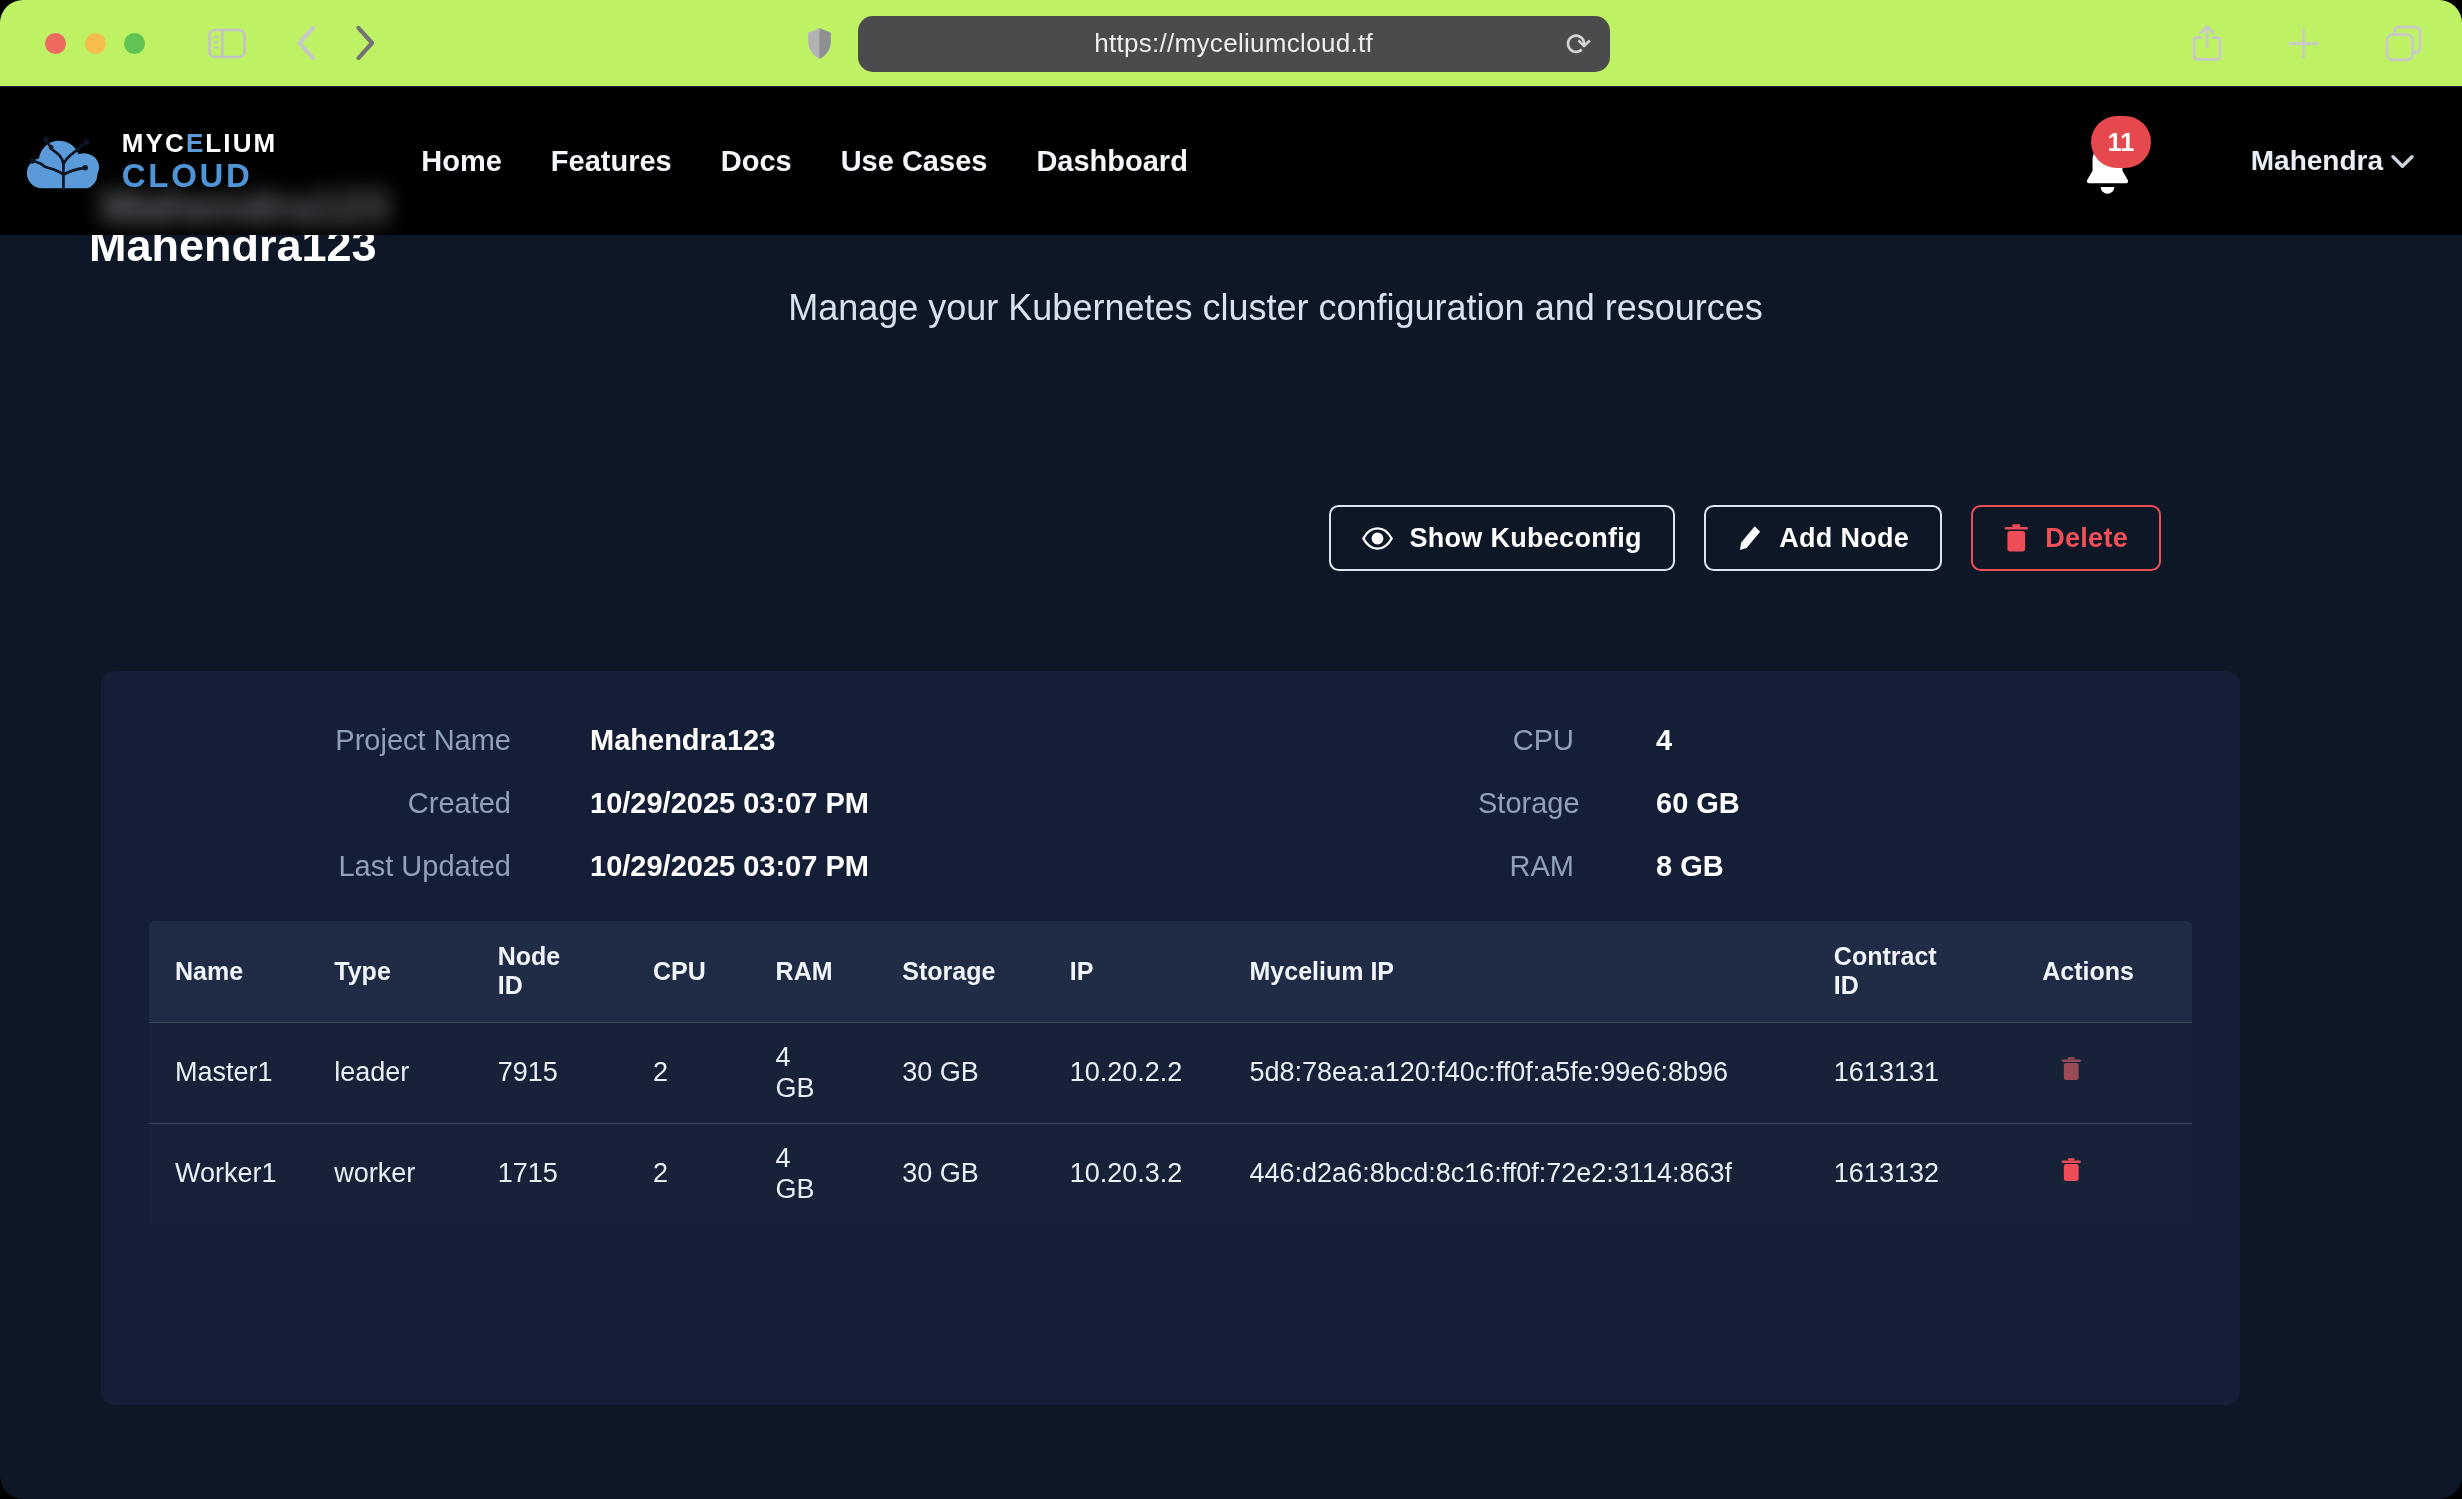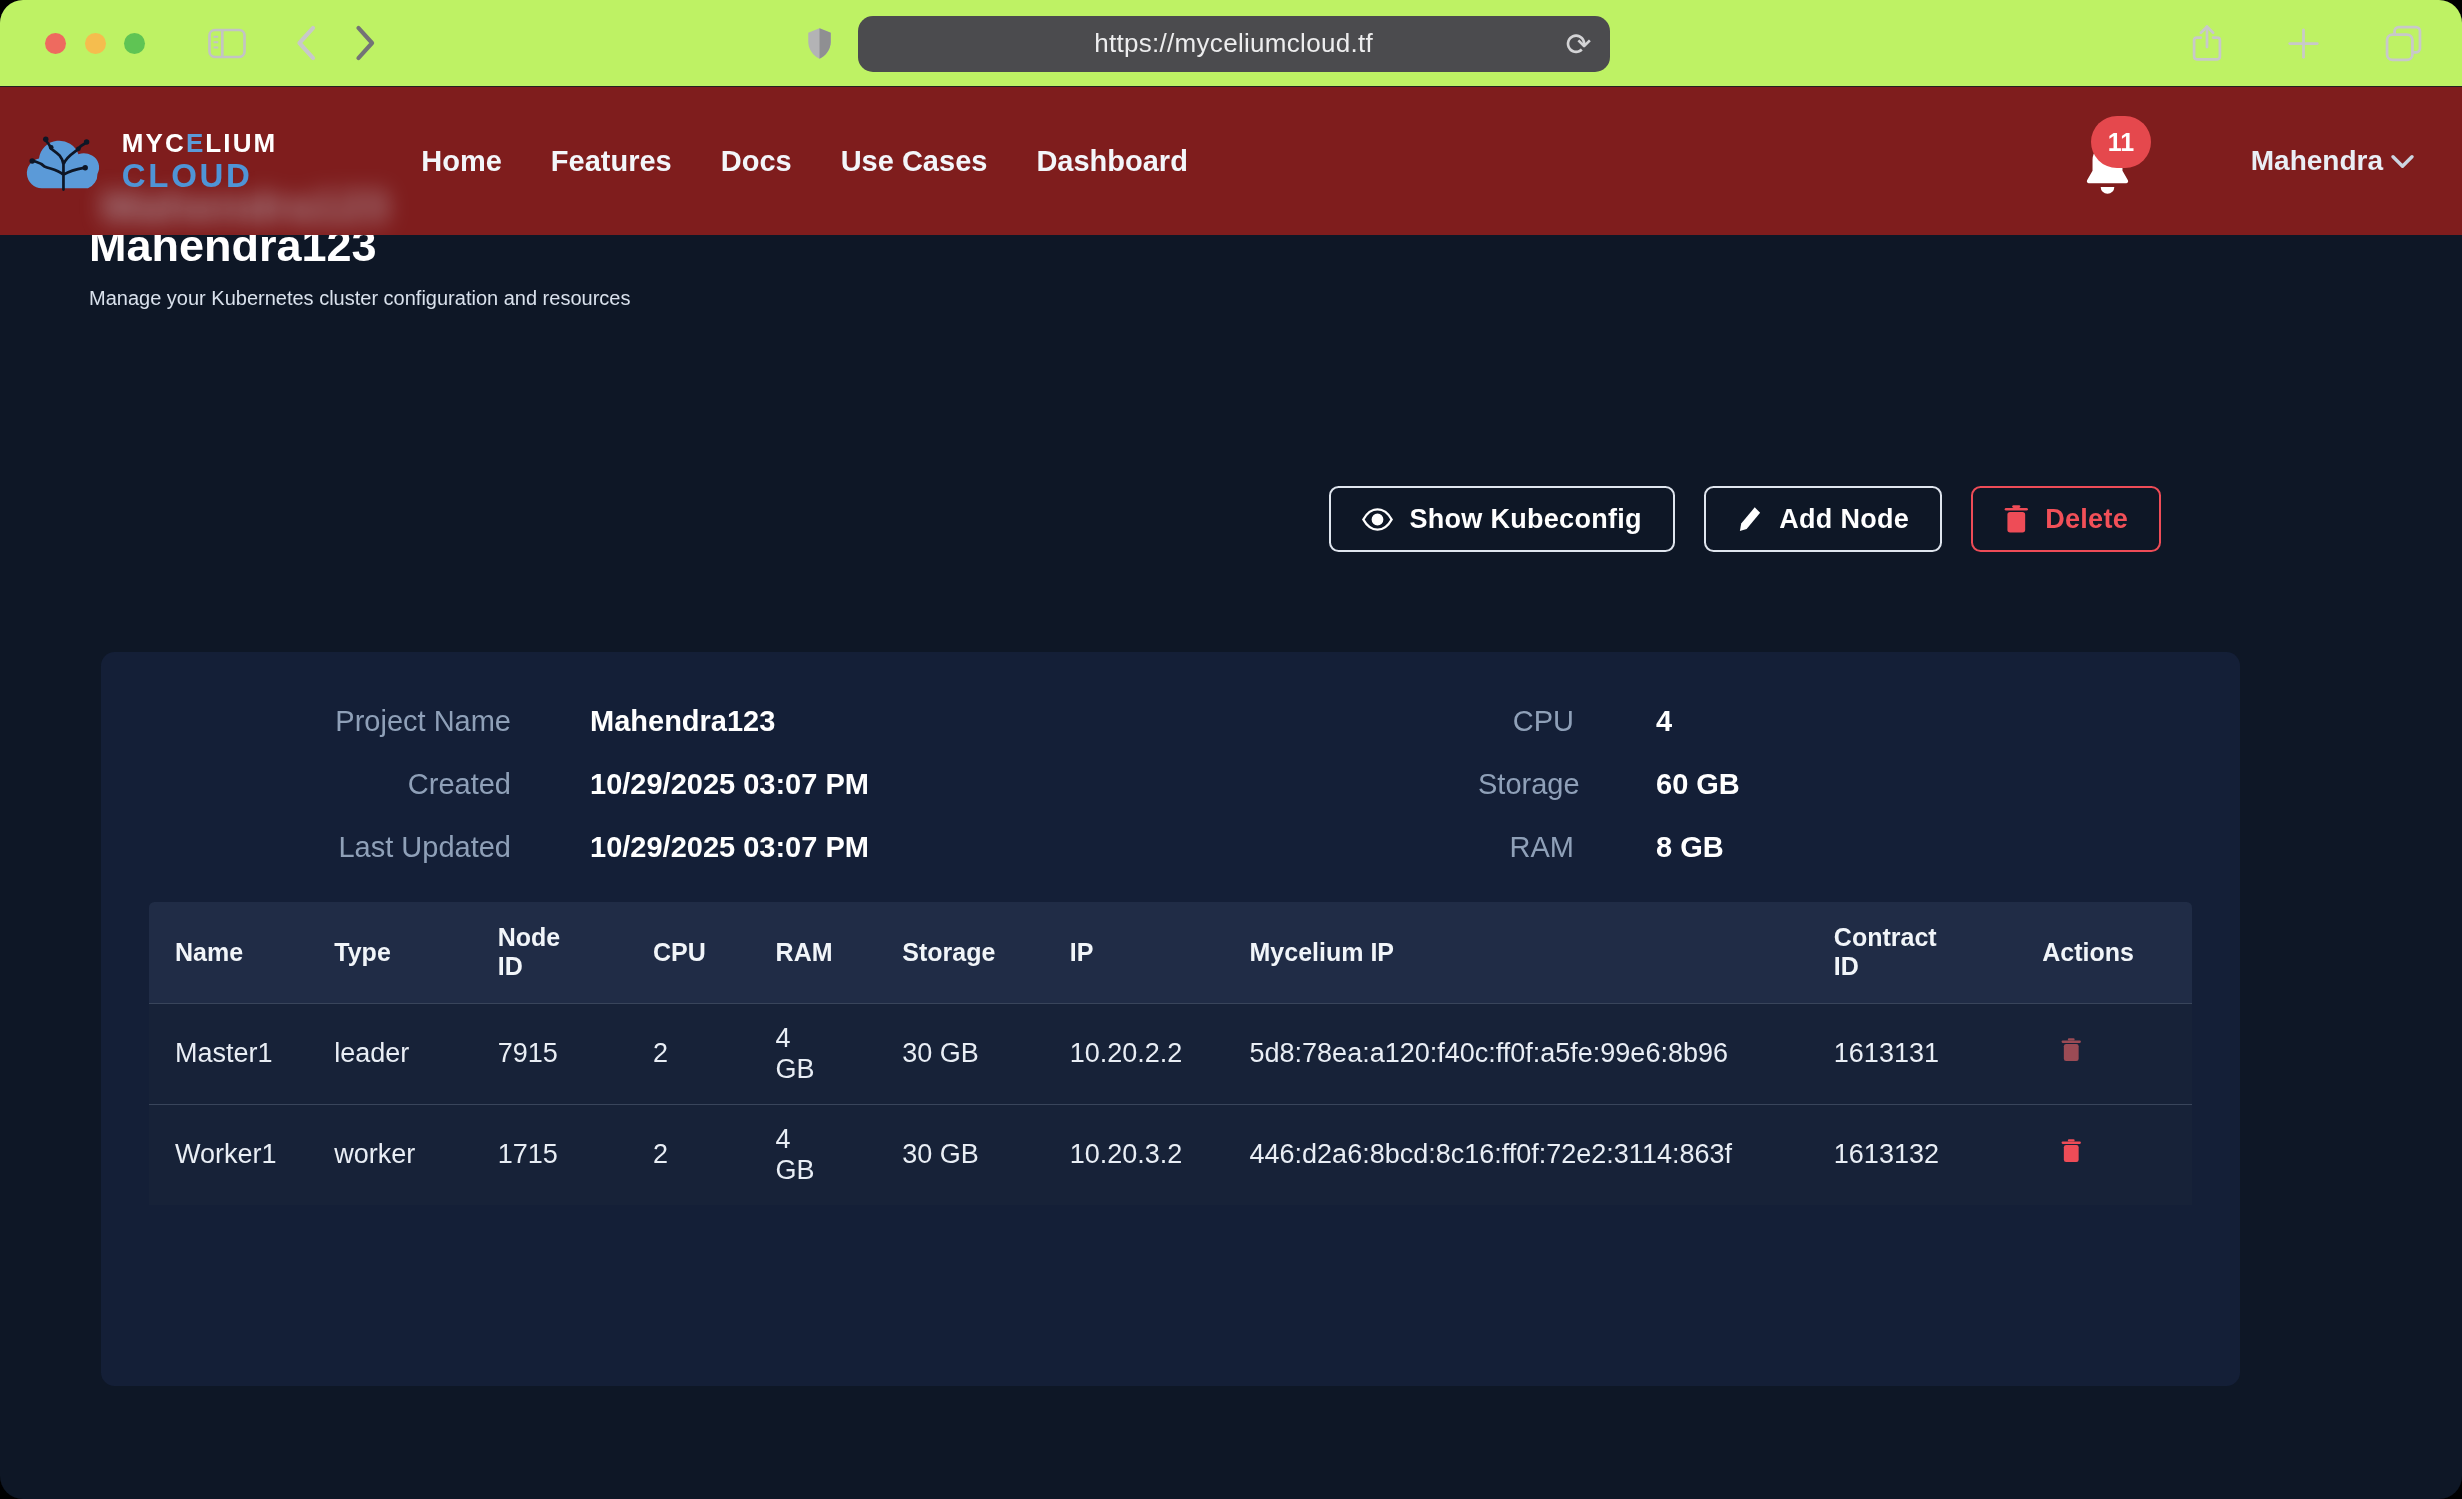--- a/index.html
+++ b/index.html
@@ -17,42 +17,42 @@
   .nav-arrows { display:flex; gap:38px; margin-left:49px; }
   .url-wrap { position:absolute; left:806px; top:0; height:87px; display:flex; align-items:center; gap:24.6px; }
   .url-field { width:752px; height:56px; background:#4b4b4e; border-radius:15px; display:flex; align-items:center; justify-content:center; position:relative; }
   .url-text { color:#ededee; font-size:26px; letter-spacing:0.3px; }
   .reload { position:absolute; right:18px; top:50%; transform:translateY(-50%); color:#d4d4d6; font-size:31px; line-height:1; }
   .chrome-right { position:absolute; right:40px; display:flex; gap:65px; align-items:center; }
 
   
   .page { position:relative; height:1412px; background:#0e1726; overflow:hidden; }
 
-  .topnav { position:absolute; top:0; left:0; right:0; height:148px; background:#7f1d1d; z-index:5; display:flex; align-items:center; padding:0 48px 0 20.5px; overflow:hidden; }
+  .topnav { position:absolute; top:0; left:0; right:0; height:148px; background:#000000; z-index:5; display:flex; align-items:center; padding:0 48px 0 20.5px; overflow:hidden; }
   .title-ghost { position:absolute; left:101px; top:94px; font-size:45px; font-weight:700; color:#c8d0dd; filter:blur(11px); opacity:.6; white-space:nowrap; }
 
   .brand { display:flex; align-items:center; gap:12.3px; position:relative; z-index:2; }
   .brand-cloud { width:89px; height:68px; }
   .brand-text { display:flex; flex-direction:column; line-height:1; }
   .brand-line1 { color:#fff; font-weight:800; font-size:26px; letter-spacing:2.1px; }
   .brand-line1 .e-accent { color:#5b9ad8; }
   .brand-line2 { color:#4f94d6; font-weight:800; font-size:33px; letter-spacing:2.7px; margin-top:2.7px; }
 
   .nav-links { display:flex; gap:49px; margin-left:144px; position:relative; z-index:2; }
   .nav-link { color:#f3f6fa; font-size:29px; font-weight:600; cursor:pointer; }
 
   .nav-right { margin-left:auto; display:flex; align-items:center; gap:113px; position:relative; z-index:2; }
   .bell-wrap { position:relative; width:55px; height:65px; }
   .bell-badge { position:absolute; top:-12.3px; left:8.2px; min-width:60px; height:52px; background:#e5484d; border-radius:27px; color:#fff; font-size:25px; font-weight:700; display:flex; align-items:center; justify-content:center; z-index:2; }
   .bell-icon { position:absolute; bottom:0; left:0; }
   .user-menu { display:flex; align-items:center; gap:8px; color:#e9eef5; font-size:28px; font-weight:600; cursor:pointer; }
 
   .content { position:relative; z-index:1; }
   .page-title { margin:133px 0 0 89px; font-size:45px; font-weight:700; color:#fff; }
-  .page-subtitle { margin:15px 0 0 89px; font-size:20px; font-weight:400; color:#d9e1ec; }
+  .page-subtitle { margin:15px 0 0 89px; font-size:36px; font-weight:400; color:#d9e1ec;text-align:center; }
 
   .actions-row { display:flex; justify-content:flex-end; gap:29px; margin:176px 301px 0 0;padding-left:36px; }
   .btn { height:66px; padding:0 31px; border-radius:9.6px; background:transparent; display:flex; align-items:center; gap:16.4px; font-size:27px; font-weight:700; letter-spacing:0.3px; cursor:pointer; font-family:"Liberation Sans", sans-serif; }
   .btn-outline { border:2.1px solid #dfe5ee; color:#fff; }
   .btn-danger { border:2.1px solid #ee4c57; color:#f25058; }
 
   .card { margin:100px 222px 0 101px; height:734px; background:#141f37; border-radius:13.7px; }
 
   .details-grid { display:grid; grid-template-columns:410px 967px 96px 1fr; column-gap:0; row-gap:30px; padding-top:53px; align-items:center; }
   .d-label { text-align:right; color:#8fa0b8; font-size:29px; }

